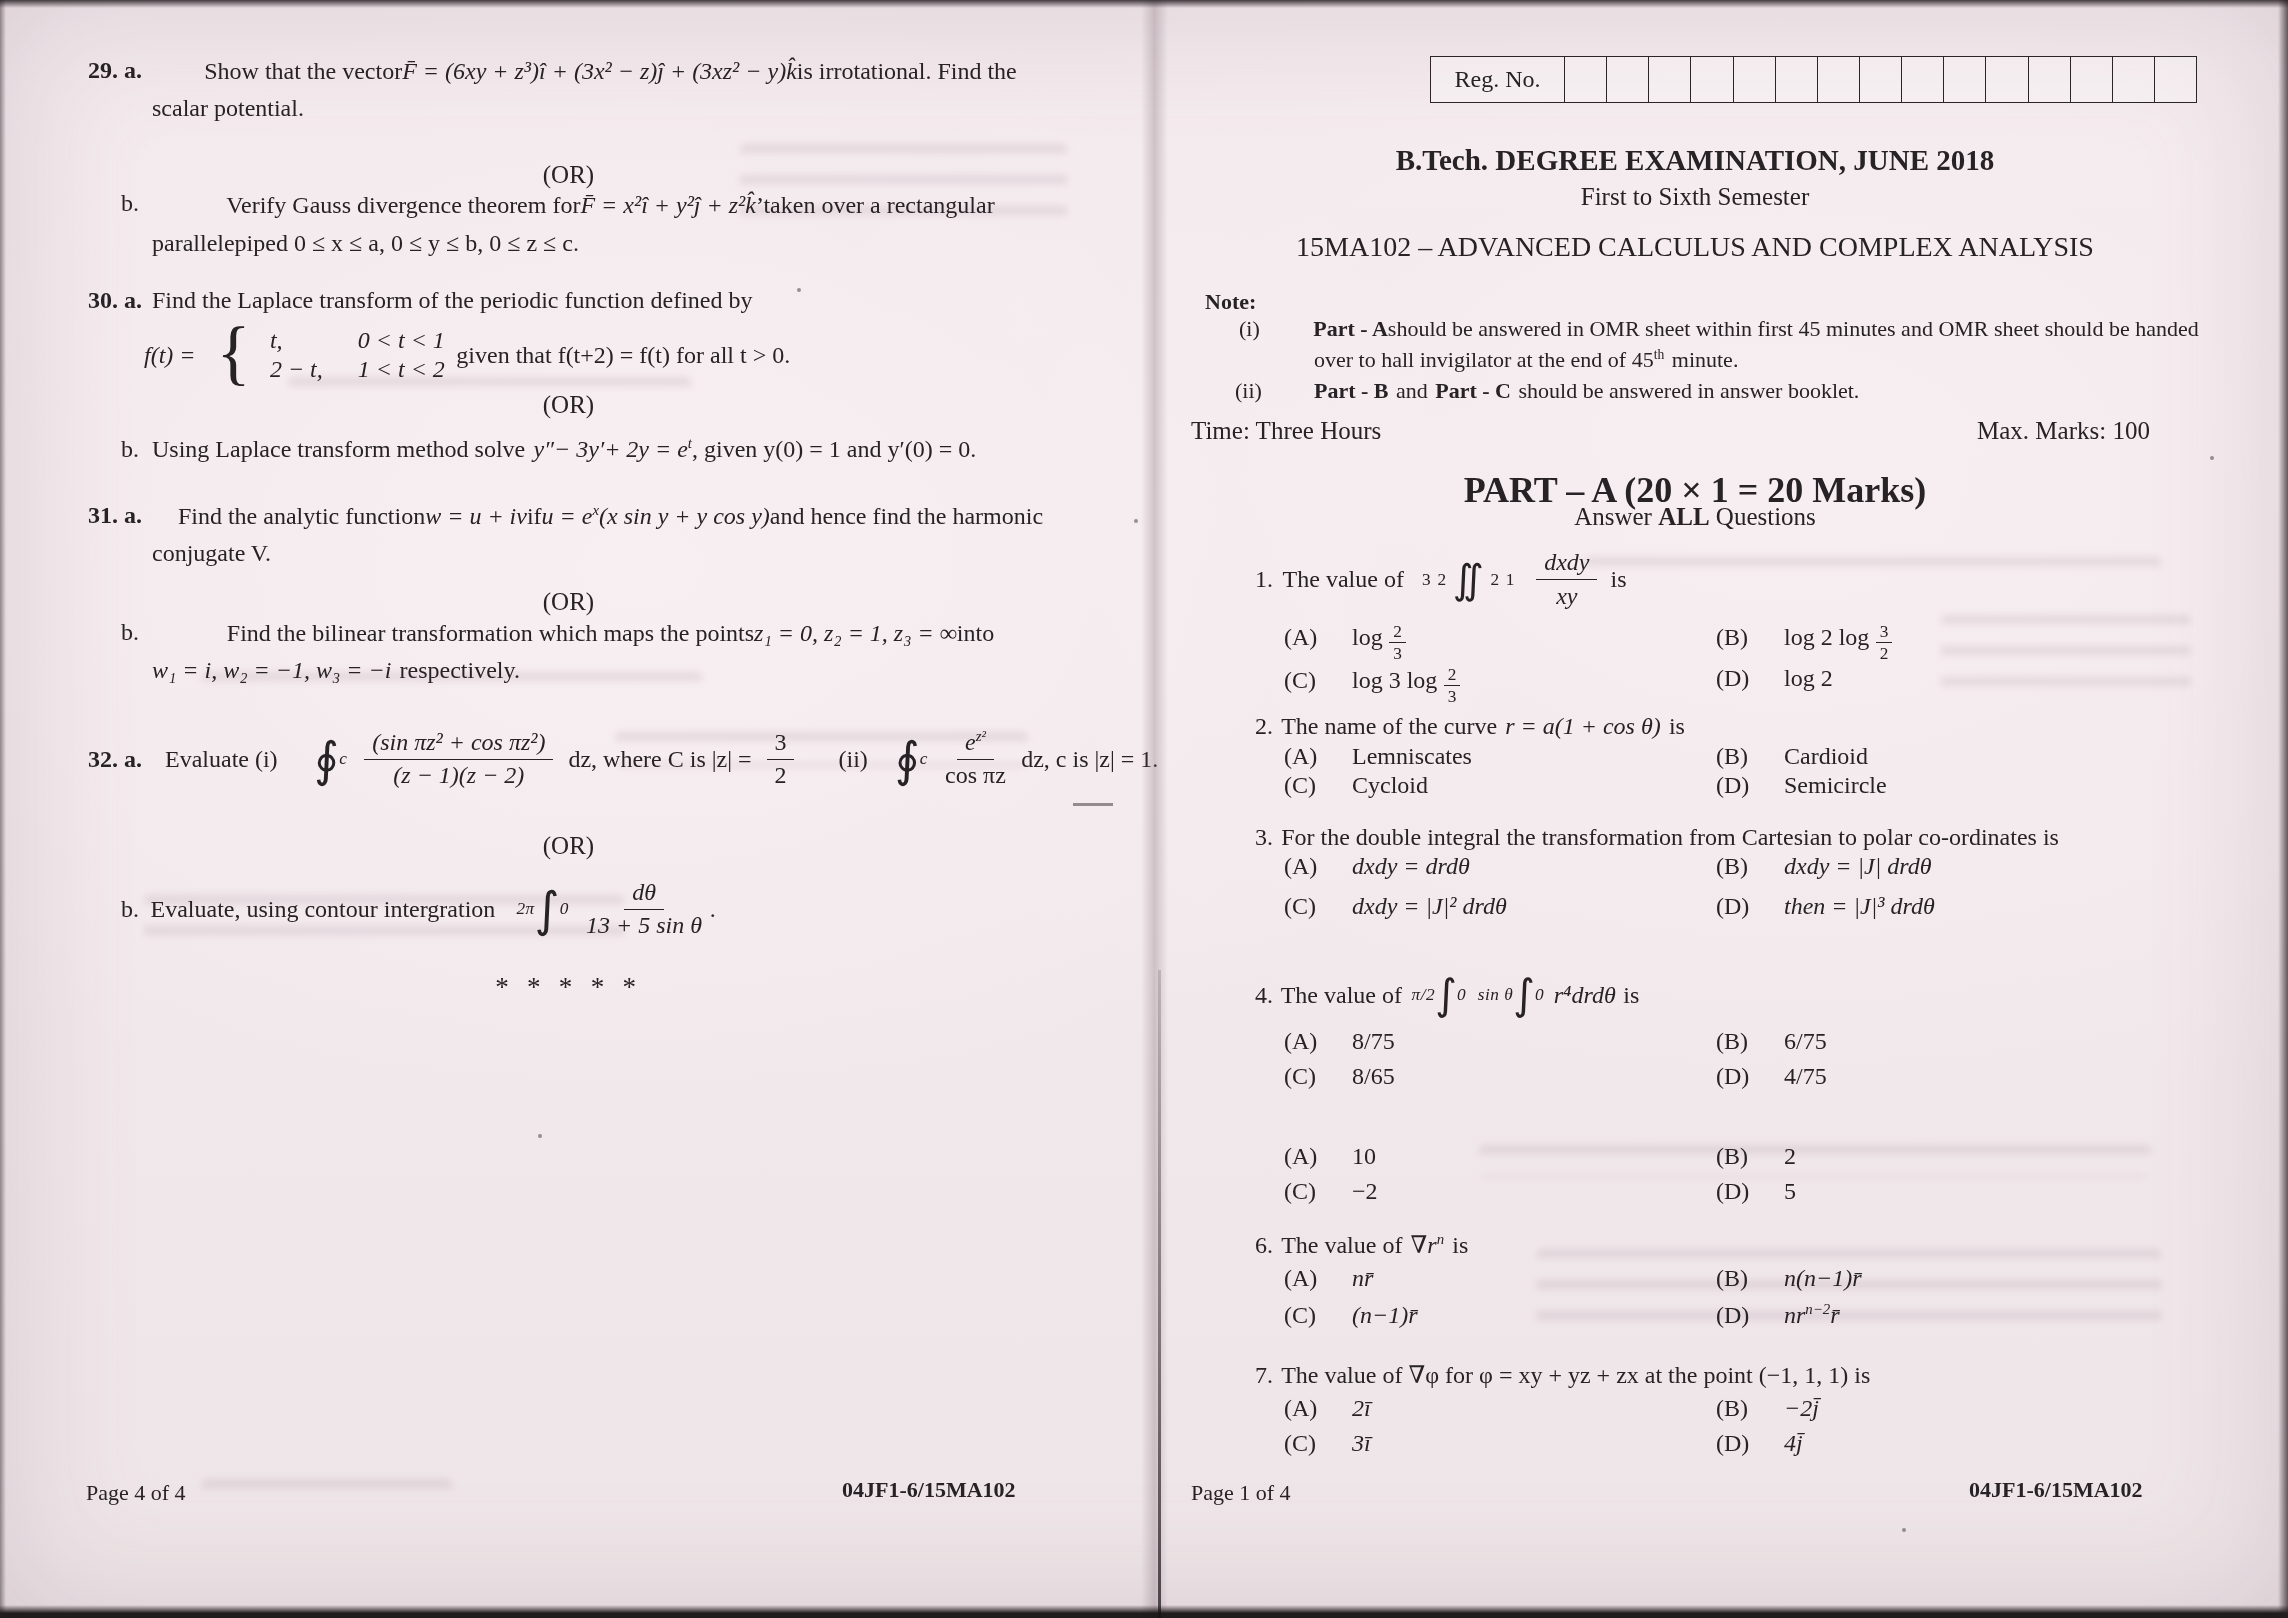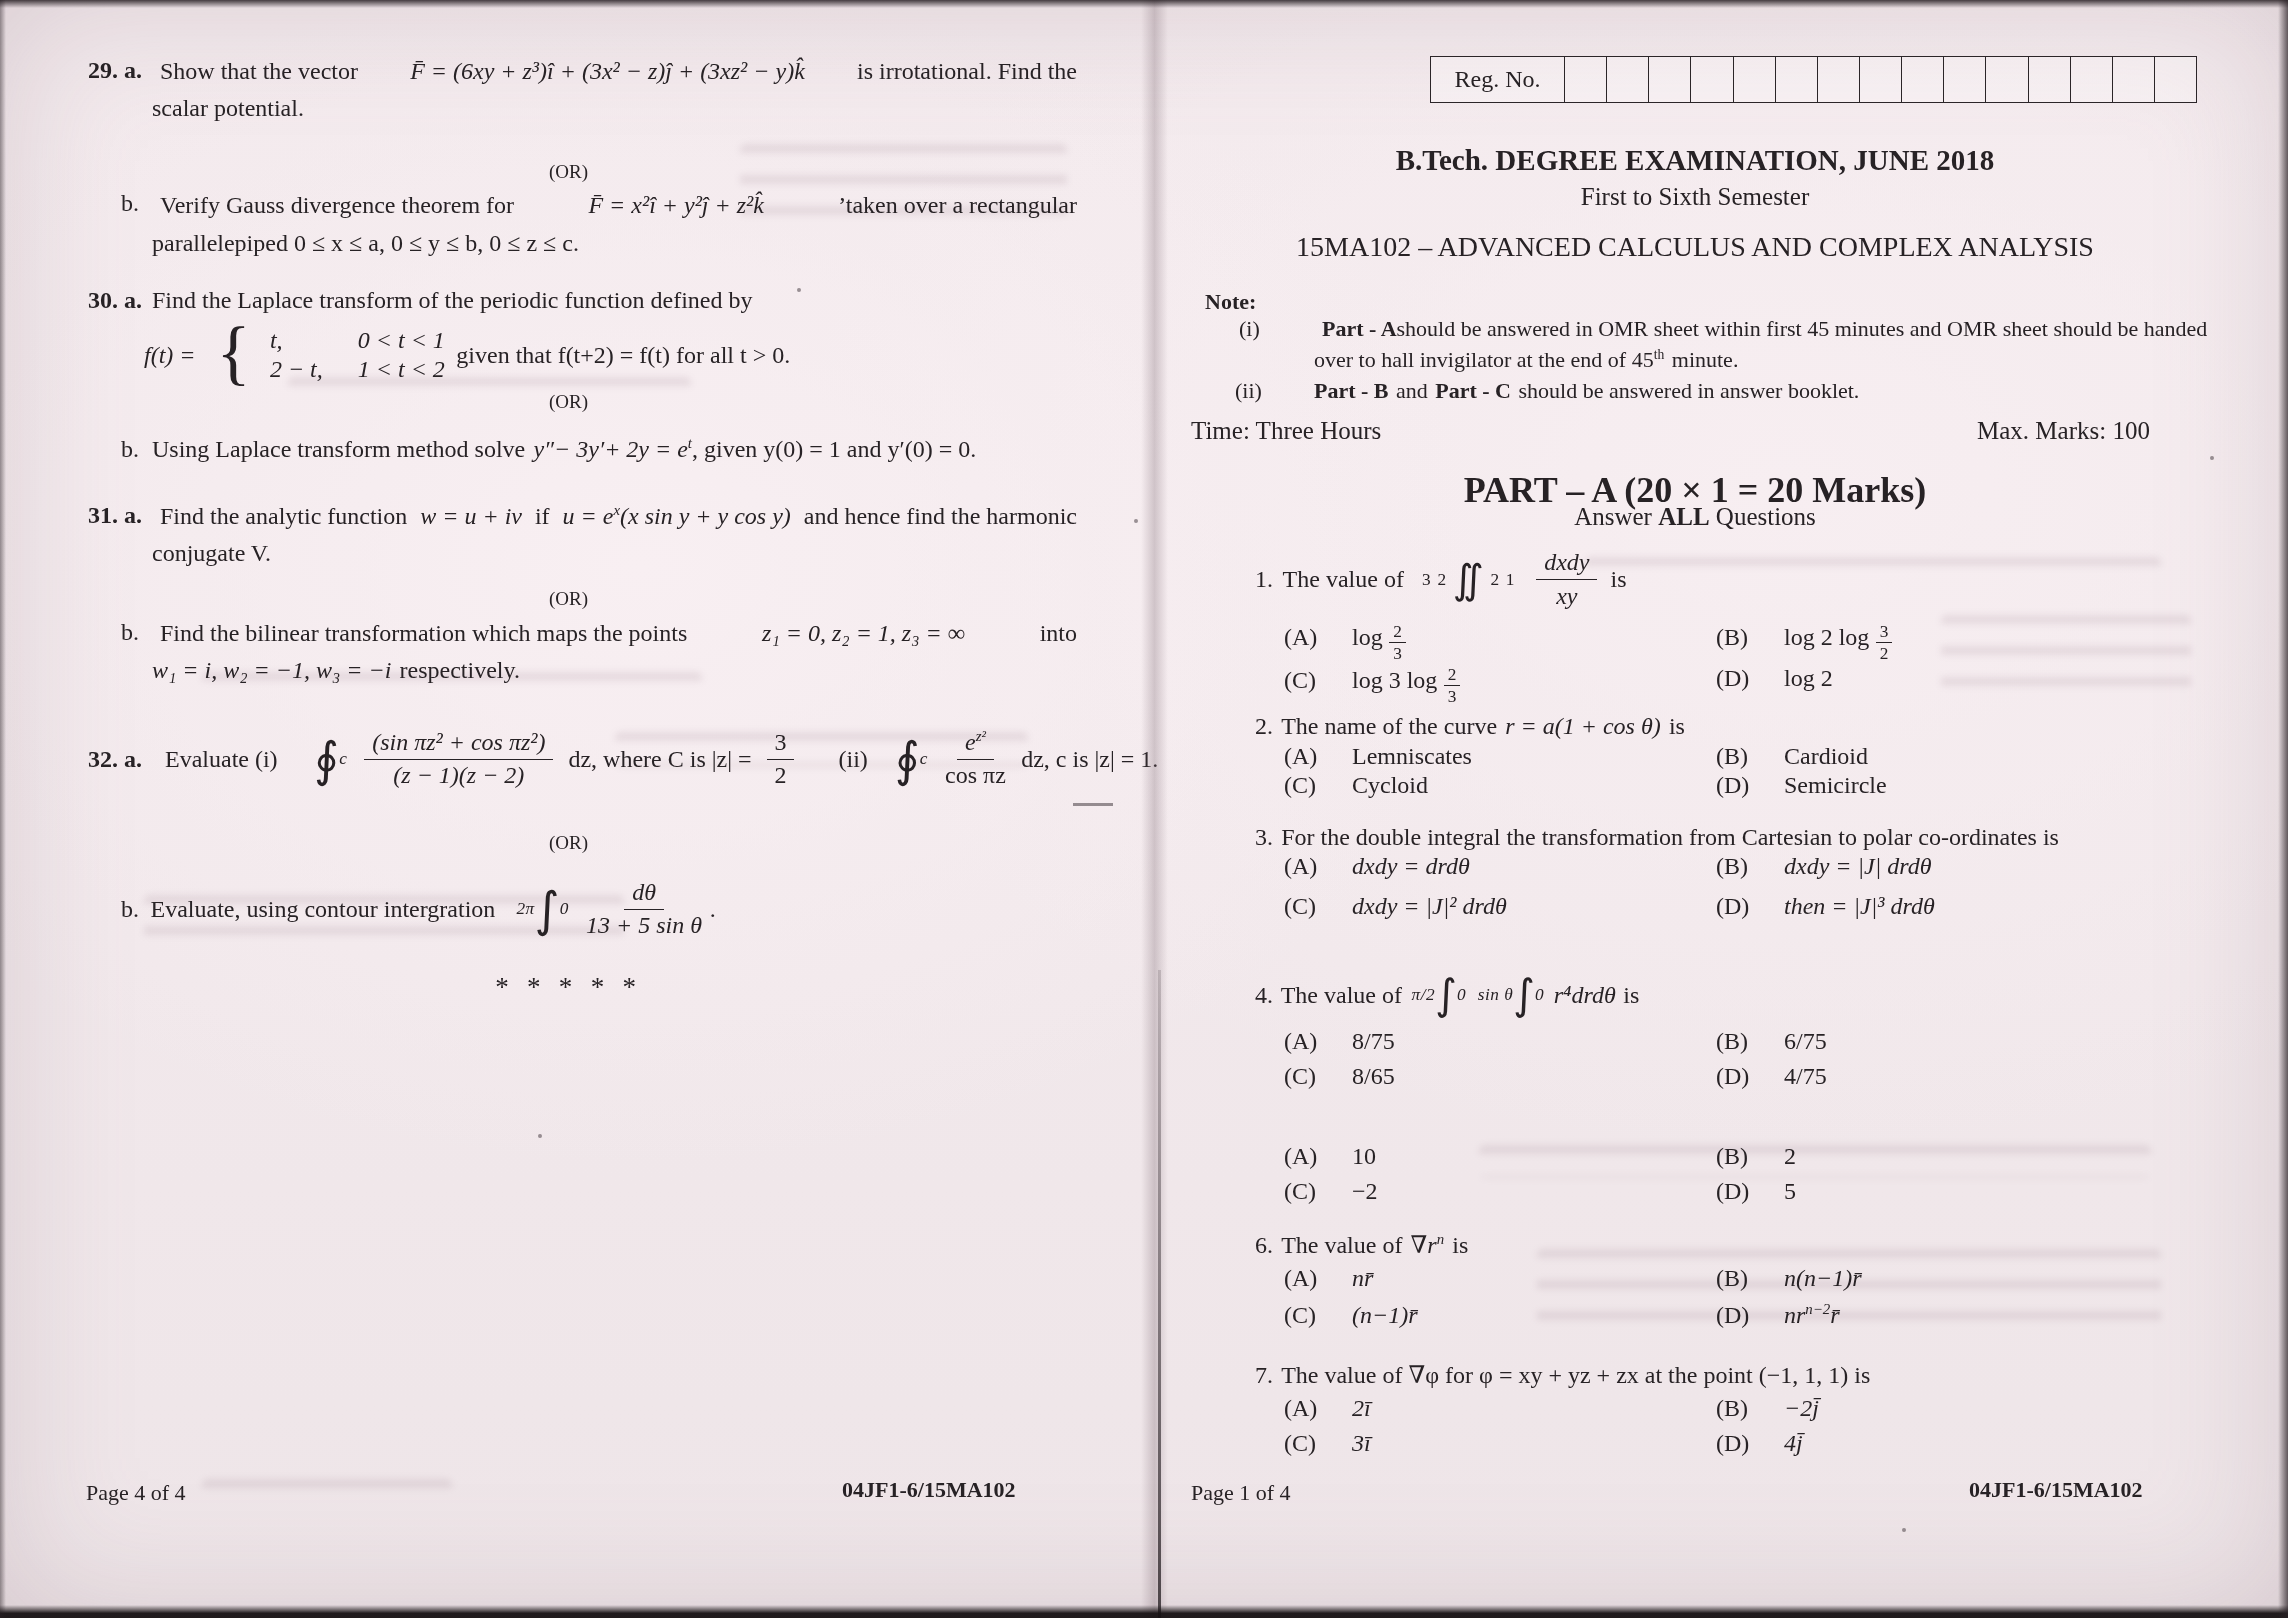--- a/index.html
+++ b/index.html
@@ -4,42 +4,42 @@
 <style>
   html,body{margin:0;padding:0;background:#6b6165;}
   .sheet{position:relative;width:2288px;height:1619px;overflow:hidden;
     background:
       radial-gradient(1249px 865px at 28% 35%, #f8eff2 0%, rgba(248,239,242,0) 70%),
       radial-gradient(1441px 961px at 78% 30%, #f7eef1 0%, rgba(247,238,241,0) 70%),
       linear-gradient(180deg,#f3eaed 0%,#f1e8eb 60%,#eee5e8 100%);
     box-shadow: inset 0 0 134px rgba(135,110,120,.24);
     font-family:"Liberation Serif","DejaVu Serif",serif;color:#272225;}
   .t{position:absolute;white-space:nowrap;font-size:24px;line-height:1.3;}
-  .jline{position:absolute;display:flex;justify-content:space-between;font-size:24px;line-height:1.3;white-space:nowrap;margin-left:8px;}
+  .jline{position:absolute;display:flex;justify-content:center;font-size:24px;line-height:1.3;white-space:nowrap;}
   .qrow{position:absolute;display:flex;align-items:center;white-space:nowrap;font-size:24px;column-gap:11.5px;}
   .b{font-weight:bold;}
   .it,.math{font-style:italic;}
   .sp{margin-left:.34em;}
   .sup{font-size:.62em;vertical-align:super;line-height:0;}
   .optl{display:inline-block;min-width:52px;}
   .optv{margin-left:16px;}
   .frac{display:inline-flex;flex-direction:column;align-items:center;line-height:1.12;vertical-align:middle;margin:0 3.8px;}
   .frac .fn{padding:0 7.7px 2.9px;border-bottom:1.9px solid #272225;}
   .frac .fd{padding-top:2.9px;}
   .sfrac{display:inline-flex;flex-direction:column;align-items:center;line-height:1;vertical-align:middle;font-size:17.3px;margin-left:6.7px;position:relative;top:2.9px;}
   .sfrac .fn{padding:0 3.8px 1.9px;border-bottom:1.4px solid #272225;}
   .sfrac .fd{padding-top:1.9px;}
   .intcol{display:inline-flex;align-items:center;line-height:1;margin:0 1.9px;}
   .intcol .lim{font-size:17.3px;font-style:italic;letter-spacing:0.5px;}
   .intcol .limn{font-size:17.3px;letter-spacing:6.7px;padding-left:6.7px;}
   .intcol .sym{font-size:48px;line-height:.88;font-family:"DejaVu Sans","DejaVu Serif",serif;}
   .ii2{letter-spacing:-10.6px;padding-right:10.6px;}
   .brace{font-size:71px;line-height:.82;font-weight:400;margin:0 7.7px 5.8px 9.6px;}
   .pw{display:inline-grid;grid-template-columns:auto auto;column-gap:35px;row-gap:1.9px;font-style:italic;line-height:1.15;}
-  .orline{position:absolute;left:88px;width:961px;text-align:center;font-size:19px;}
+  .orline{position:absolute;left:88px;width:961px;text-align:center;font-size:25px;}
   .ct{position:absolute;left:1210px;width:970px;text-align:center;}
   .note{font-size:22px;}
   .foot{font-size:22px;}
   .regbox{position:absolute;left:1430px;top:56px;width:765px;height:45px;border:1.9px solid #2b2528;display:flex;background:rgba(255,255,255,.25);}
   .regbox .label{width:133px;display:flex;align-items:center;justify-content:center;font-weight:normal;font-size:24px;}
   .regbox .cell{flex:1;border-left:1.9px solid #2b2528;}
   .edge-top{position:absolute;left:0;top:0;width:100%;height:7.7px;background:linear-gradient(180deg,rgba(40,32,36,.85),rgba(40,32,36,0));}
   .edge-bottom{position:absolute;left:0;bottom:0;width:100%;height:14.4px;background:linear-gradient(0deg,rgba(22,17,19,.95) 0 5.8px,rgba(22,17,19,0));}
   .edge-left{position:absolute;left:0;top:0;width:5.8px;height:100%;background:linear-gradient(90deg,rgba(40,32,36,.45),rgba(40,32,36,0));}
   .edge-right{position:absolute;right:0;top:0;width:9.6px;height:100%;background:linear-gradient(270deg,rgba(40,32,36,.7),rgba(40,32,36,0));}

